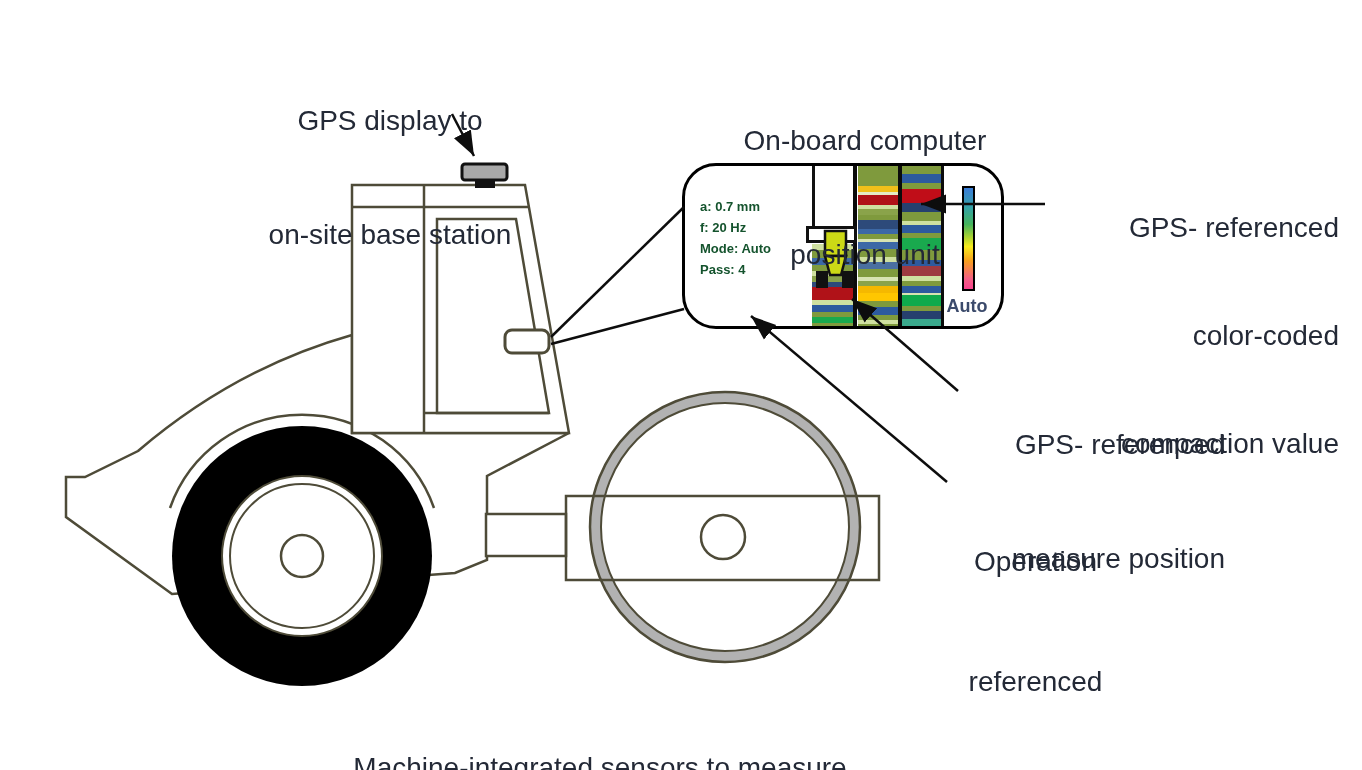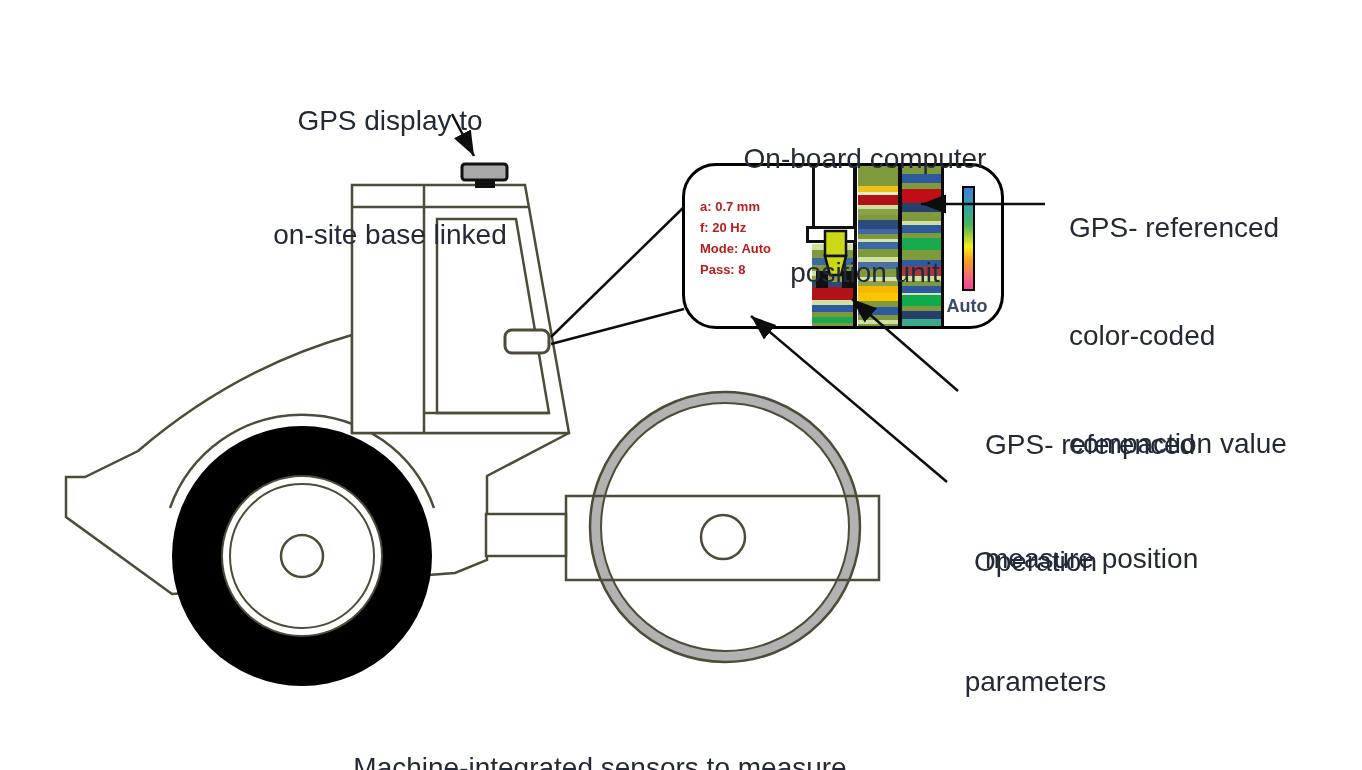--- a/index.html
+++ b/index.html
@@ -1,29 +1,29 @@
 <!DOCTYPE html>
 <html><head>
 <meta charset="utf-8">
 <style>
   html,body{margin:0;padding:0;background:#fff;}
   .canvas{position:relative;width:1362px;height:770px;background:#fff;overflow:hidden;
           font-family:"Liberation Sans", sans-serif;color:#232936;}
   svg.layer{position:absolute;left:0;top:0;z-index:1;}
   svg.arrows{z-index:5;pointer-events:none;}
   
-  .lbl{position:absolute;z-index:6;font-size:28px;line-height:38px;color:#232936;white-space:pre-wrap;}
+  .lbl{position:absolute;z-index:6;font-size:28px;line-height:38px;color:#232936;white-space:pre-wrap;text-align:right;}
   .lbl.center{text-align:center;}
   .lbl span{display:block;}
   .lbl-compaction{line-height:36px;}
   
   .display{position:absolute;left:682px;top:163px;width:322px;height:166px;background:#fff;
            border:3px solid #000;border-radius:34px;box-sizing:border-box;overflow:hidden;z-index:3;}
   .disp-text{position:absolute;left:15px;top:30px;font-size:13px;font-weight:bold;
-             line-height:21px;color:#b91c1c;z-index:2;}
+             line-height:21px;color:#14532d;z-index:2;}
   .lane{position:absolute;top:0;height:160px;overflow:hidden;z-index:1;}
   .lane .stripe{width:100%;}
   #lane1white{position:absolute;left:127px;top:0;width:41px;height:62px;background:#fff;
               border-left:3px solid #111;box-sizing:border-box;z-index:2;}
   #lane1{left:127px;top:78px;width:41px;height:82px;}
   #lane2{left:173px;width:40px;}
   #lane3{left:217px;width:39px;}
   .sep{position:absolute;top:0;height:160px;background:#0b0b0b;z-index:2;}
   .sep1{left:168px;width:4px;} .sep2{left:213px;width:4px;} .sep3{left:256px;width:3px;}
   .housing{position:absolute;left:121px;top:60px;width:51px;height:17px;background:#fff;
@@ -61,21 +61,21 @@
       <rect x="475" y="180" width="20" height="8" fill="#111111" stroke="none"></rect>
       <rect x="505" y="330" width="44" height="23" rx="7" fill="#ffffff" stroke-width="3"></rect>
     </g>
   </svg>
 
   <div class="display">
     <div class="disp-text">
       <div>a: 0.7 mm</div>
       <div>f: 20 Hz</div>
       <div>Mode: Auto</div>
-      <div>Pass: 8</div>
+      <div>Pass: 4</div>
     </div>
 
     <div id="lane1white"></div>
     <div id="lane1" class="lane">
         <div class="stripe" style="height: 6px; background: rgb(207, 224, 160);"></div>
         <div class="stripe" style="height: 8px; background: rgb(127, 154, 61);"></div>
         <div class="stripe" style="height: 7px; background: rgb(60, 104, 166);"></div>
         <div class="stripe" style="height: 6px; background: rgb(127, 154, 61);"></div>
         <div class="stripe" style="height: 5px; background: rgb(207, 224, 160);"></div>
         <div class="stripe" style="height: 6px; background: rgb(138, 163, 74);"></div>
@@ -164,42 +164,42 @@
       <line x1="551" y1="337" x2="684" y2="207"></line>
       <line x1="551" y1="344" x2="684" y2="309"></line>
       <line x1="1045" y1="204" x2="921" y2="204" marker-end="url(#ah)"></line>
       <line x1="958" y1="391" x2="852" y2="299" marker-end="url(#ah)"></line>
       <line x1="947" y1="482" x2="751" y2="316" marker-end="url(#ah)"></line>
     </g>
   </svg>
 
   <div class="lbl center" style="left:230px;top:26px;width:320px">
     <span>GPS display to</span>
-    <span>on-site base linked</span>
-  </div>
-
-  <div class="lbl center" style="left:705px;top:64px;width:320px">
+    <span>on-site base station</span>
+  </div>
+
+  <div class="lbl center" style="left:705px;top:46px;width:320px">
     <span>On-board computer</span>
     <span>position unit</span>
   </div>
 
   <div class="lbl lbl-compaction" style="left:1069px;top:138px;width:270px">
     <span>GPS- referenced</span>
     <span>color-coded</span>
     <span>compaction value</span>
   </div>
 
   <div class="lbl" style="left:985px;top:350px;width:240px">
     <span>GPS- referenced</span>
     <span>measure position</span>
   </div>
 
   <div class="lbl center" style="left:928px;top:462px;width:215px;line-height:40px">
     <span>Operation</span>
-    <span>parameters</span>
+    <span>referenced</span>
   </div>
 
   <div class="lbl center" style="left:290px;top:678px;width:620px;line-height:36px">
     <span>Machine-integrated sensors to measure</span>
     
   </div>
 
 </div>
 
 </body></html>

